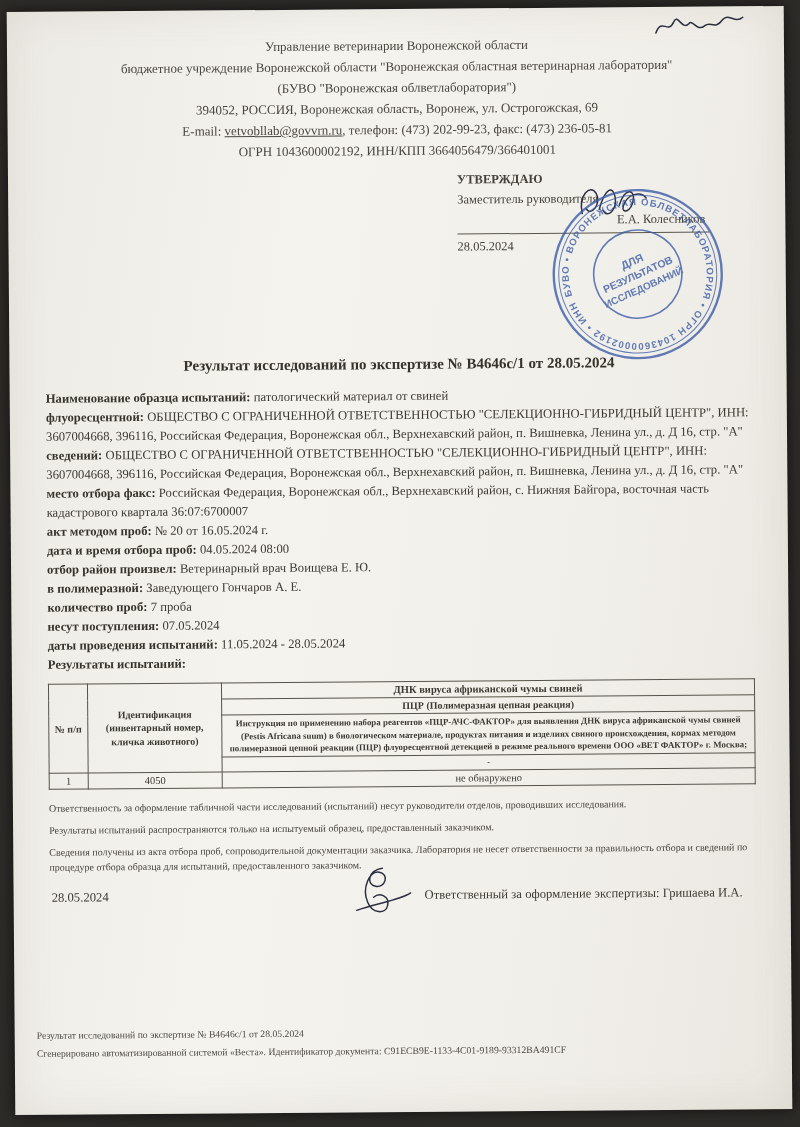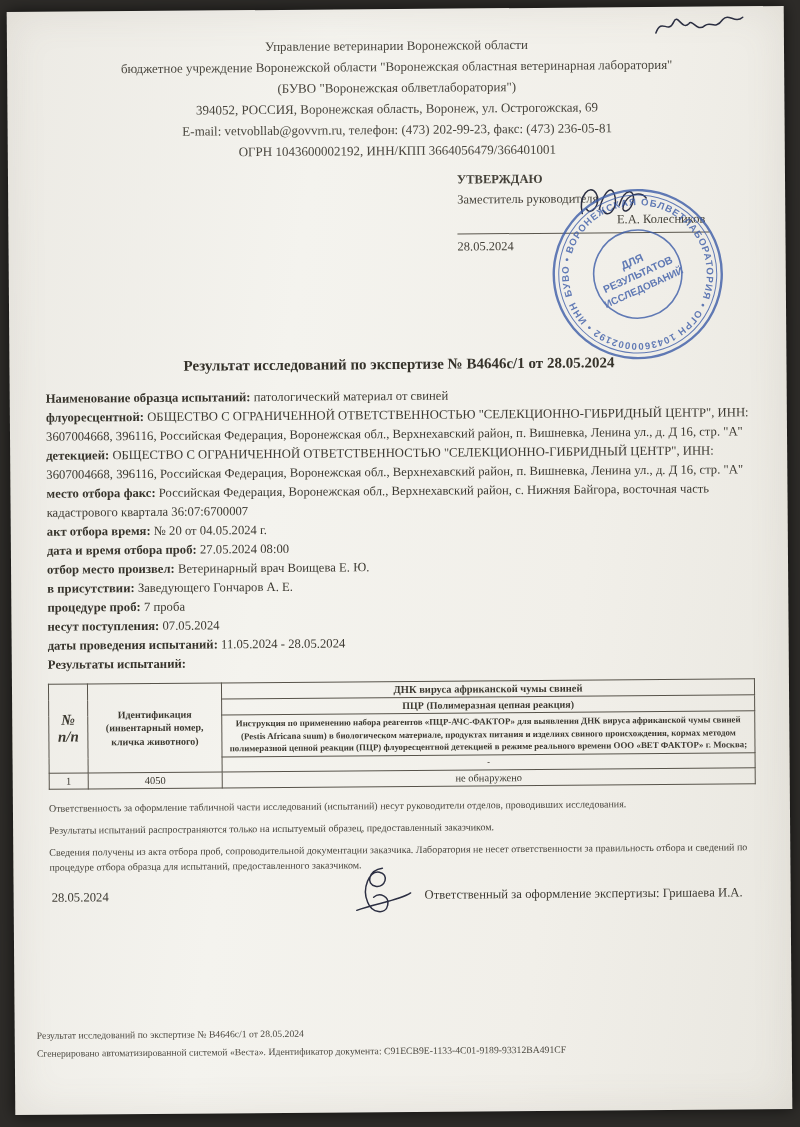--- a/index.html
+++ b/index.html
@@ -12,21 +12,21 @@
     position:absolute;left:11px;top:9px;width:777px;height:1103px;
     background:linear-gradient(98deg,#eceae4 0%,#f4f3ee 35%,#f1efe9 70%,#e9e7e0 100%);
     box-shadow:0 0 16px rgba(0,0,0,.65), inset 0 0 40px rgba(120,110,90,.12);
     transform:rotate(-0.45deg);
     color:#3b3831;
   }
   .content{position:relative;padding:26px 34px 0 36px;height:100%;box-sizing:border-box;}
 
   .header{ text-align:center; font-size:13px; line-height:1.62; color:#49463e;}
   .header p{margin:0;}
-  .header .email{}
+  .header .email{text-decoration:underline;}
 
   .approval{
     width:252px;margin:10px 42px 0 auto;font-size:12.5px;line-height:1.55;
     position:relative;color:#45423a;
   }
   .approval p{margin:0;}
   .approval .approve{font-weight:bold;}
   .approval .name-row{border-bottom:1px solid #5a564d;text-align:right;padding:2px 4px 3px 0;}
   .approval .date{padding-top:3px;}
   .sig-approval{position:absolute;left:118px;top:8px;width:74px;height:48px;}
@@ -47,21 +47,21 @@
   .fields p{margin:0;}
   .fields .lbl{font-weight:bold;color:#37342c;}
 
   table.results{
     width:100%;border-collapse:collapse;margin-top:9px;
     font-size:10.5px;text-align:center;color:#3d3a32;
   }
   table.results td, table.results th{
     border:1px solid #57534a;padding:2px 5px;vertical-align:middle;
   }
-  th.colnum{width:5.5%;font-weight:bold;font-size:15px;font-style:italic;}
+  th.colnum{width:5.5%;font-weight:bold;font-size:10px;}
   th.colid{width:19%;font-weight:bold;font-size:10px;line-height:1.35;}
   .head-disease{font-weight:bold;}
   .head-method-name{font-weight:bold;font-size:10px;}
   .method-cell{font-weight:bold;font-size:8.9px;line-height:1.38;padding:3px 10px;}
   .dash-row td{font-size:8px;padding:0 5px;line-height:1.2;}
 
   .notes{margin-top:11px;font-size:10px;line-height:1.5;color:#48453d;}
   .notes p{margin:0 0 7px 0;}
 
   .signrow{
@@ -125,27 +125,27 @@
           <text x="89" y="107" font-size="10">ИССЛЕДОВАНИЙ</text>
         </g>
       </svg>
     </div>
 
     <h1 class="doc-title">Результат исследований по экспертизе № В4646с/1 от 28.05.2024</h1>
 
     <div class="fields">
       <p><span class="lbl">Наименование образца испытаний:</span> <span>патологический материал от свиней</span></p>
       <p><span class="lbl">флуоресцентной:</span> <span>ОБЩЕСТВО С ОГРАНИЧЕННОЙ ОТВЕТСТВЕННОСТЬЮ "СЕЛЕКЦИОННО-ГИБРИДНЫЙ ЦЕНТР", ИНН: 3607004668, 396116, Российская Федерация, Воронежская обл., Верхнехавский район, п. Вишневка, Ленина ул., д. Д 16, стр. "А"</span></p>
-      <p><span class="lbl">детекцией:</span> <span>ОБЩЕСТВО С ОГРАНИЧЕННОЙ ОТВЕТСТВЕННОСТЬЮ "СЕЛЕКЦИОННО-ГИБРИДНЫЙ ЦЕНТР", ИНН: 3607004668, 396116, Российская Федерация, Воронежская обл., Верхнехавский район, п. Вишневка, Ленина ул., д. Д 16, стр. "А"</span></p>
+      <p><span class="lbl">сведений:</span> <span>ОБЩЕСТВО С ОГРАНИЧЕННОЙ ОТВЕТСТВЕННОСТЬЮ "СЕЛЕКЦИОННО-ГИБРИДНЫЙ ЦЕНТР", ИНН: 3607004668, 396116, Российская Федерация, Воронежская обл., Верхнехавский район, п. Вишневка, Ленина ул., д. Д 16, стр. "А"</span></p>
       <p><span class="lbl">место отбора факс:</span> <span>Российская Федерация, Воронежская обл., Верхнехавский район, с. Нижняя Байгора, восточная часть кадастрового квартала 36:07:6700007</span></p>
-      <p><span class="lbl">акт отбора время:</span> <span>№ 20 от 04.05.2024 г.</span></p>
-      <p><span class="lbl">дата и время отбора проб:</span> <span>27.05.2024 08:00</span></p>
-      <p><span class="lbl">отбор место произвел:</span> <span>Ветеринарный врач Воищева Е. Ю.</span></p>
-      <p><span class="lbl">в присутствии:</span> <span>Заведующего Гончаров А. Е.</span></p>
-      <p><span class="lbl">процедуре проб:</span> <span>7 проба</span></p>
+      <p><span class="lbl">акт методом проб:</span> <span>№ 20 от 16.05.2024 г.</span></p>
+      <p><span class="lbl">дата и время отбора проб:</span> <span>04.05.2024 08:00</span></p>
+      <p><span class="lbl">отбор район произвел:</span> <span>Ветеринарный врач Воищева Е. Ю.</span></p>
+      <p><span class="lbl">в полимеразной:</span> <span>Заведующего Гончаров А. Е.</span></p>
+      <p><span class="lbl">количество проб:</span> <span>7 проба</span></p>
       <p><span class="lbl">несут поступления:</span> <span>07.05.2024</span></p>
       <p><span class="lbl">даты проведения испытаний:</span> <span>11.05.2024 - 28.05.2024</span></p>
       <p><span class="lbl">Результаты испытаний:</span></p>
     </div>
 
     <table class="results">
       <tbody>
         <tr>
           <th class="colnum" rowspan="4">№ п/п</th>
           <th class="colid" rowspan="4">Идентификация (инвентарный номер, кличка животного)</th>

